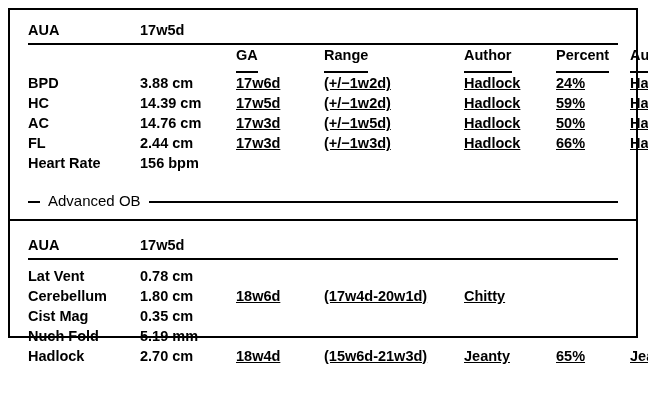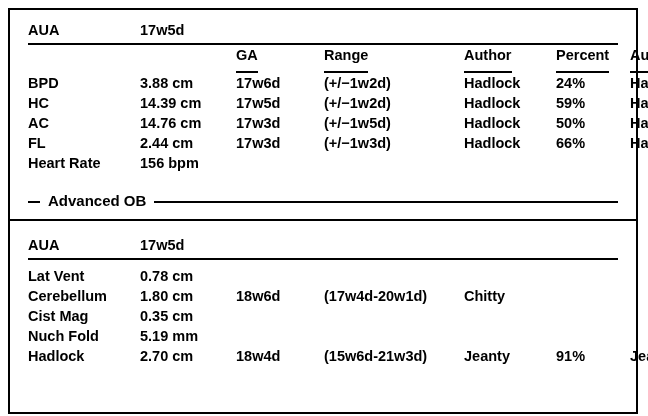--- a/index.html
+++ b/index.html
@@ -12,21 +12,21 @@
     height: 416px;
     font-family: "Liberation Sans", sans-serif;
     color: #000000;
     overflow: hidden;
   }
   .report {
     position: absolute;
     left: 8px;
     top: 8px;
     width: 630px;
-    height: 406px;
+    height: 330px;
     border: 2px solid #000000;
     box-sizing: border-box;
     background: #ffffff;
   }
   .section {
     position: relative;
   }
   
   table.grid {
     border-collapse: collapse;
@@ -70,21 +70,21 @@
     padding-bottom: 6px;
   }
   .hdr-row td {
     padding-top: 6px;
     padding-bottom: 6px;
   }
   .hdr-center { text-align: center; }
 
   .data-table { padding: 0 18px; }
   .data-table td { padding-top: 1px; padding-bottom: 1px; }
-  .cell-center { text-align: center; }
+  .cell-center { text-align: center; text-decoration: underline; }
 
   
   .adv-wrap {
     position: relative;
     height: 34px;
     margin-top: 12px;
   }
   .adv-line {
     position: absolute;
     left: 18px;
@@ -92,21 +92,21 @@
     top: 16px;
     border-top: 2px solid #000000;
   }
   .adv-label {
     position: absolute;
     left: 30px;
     top: 6px;
     background: #ffffff;
     padding: 0 8px;
     font-size: 15px;
-    font-weight: bold;
+    font-weight: normal;
     line-height: 20px;
   }
 
   .band-sep {
     border-top: 2px solid #000000;
     margin: 0;
   }
 
   .spacer-10 { height: 10px; }
   .spacer-6 { height: 6px; }
@@ -308,21 +308,21 @@
           <td class="cell-center"></td>
           <td class="cell-center"></td>
           <td class="cell-center"></td>
         </tr>
         <tr>
           <td>Hadlock</td>
           <td>2.70 cm</td>
           <td class="cell-center">18w4d</td>
           <td class="cell-center">(15w6d-21w3d)</td>
           <td class="cell-center">Jeanty</td>
-          <td class="cell-center">91%</td>
+          <td class="cell-center">65%</td>
           <td class="cell-center">Jeanty</td>
         </tr>
       </tbody>
         </table>
     </div>
 
   </div>
 
 </div>
 

